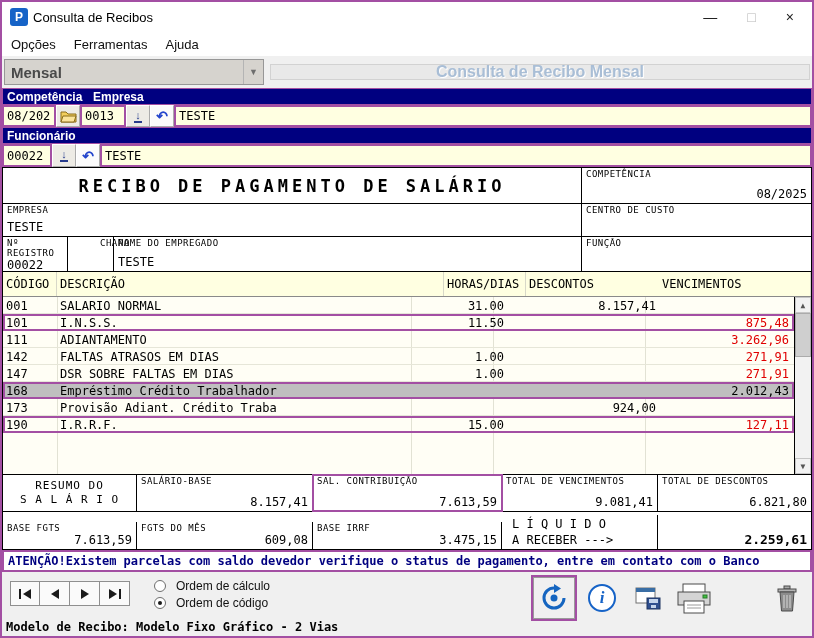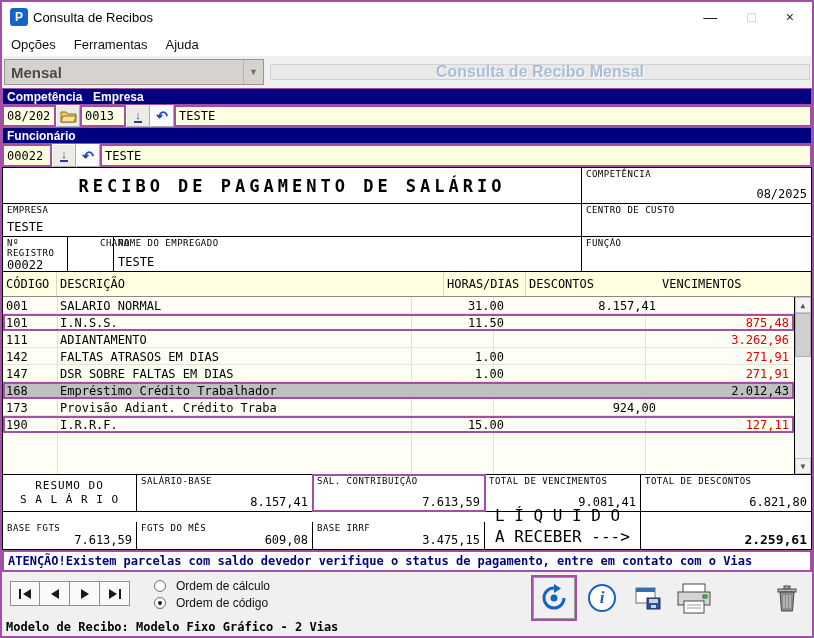--- a/index.html
+++ b/index.html
@@ -85,24 +85,24 @@
   .sb-btn{ height:16px; border:1px solid #C6C6C6; background:#F2F2F2; color:#555; font-size:8px;
            display:flex; align-items:center; justify-content:center; cursor:pointer;}
   .sb-thumb{ height:44px; background:#CFCFCF; border:1px solid #ABABAB; cursor:grab;}
   .sb-track{ flex:1;}
 
   
   .sum-row{ display:flex; height:37px; border-bottom:1px solid #000; background:#fff;}
   .sum-row.last{ border-bottom:none;align-items:flex-end;}
   .sum-cell{ border-right:1px solid #000; padding:1px 4px; display:flex; flex-direction:column;}
   .sum-cell.lastc{ border-right:none;}
-  .sw1{ width:134px;} .sw2{ width:176px;} .sw3{ width:172px;} .sw4{ width:156px;} .sw5{ flex:1;}
+  .sw1{ width:134px;} .sw2{ width:176px;} .sw3{ width:189px;} .sw4{ width:156px;} .sw5{ flex:1;}
   .resumo{ align-items:center; justify-content:center; font-size:11px; line-height:1.3; letter-spacing:1px;}
   .hl-purple{ outline:2px solid #A34FA3; outline-offset:-1px; z-index:2;}
-  .liq-label{ font-size:16px; line-height:1.35; padding-left:10px; justify-content:center;}
+  .liq-label{ font-size:12px; line-height:1.35; padding-left:10px; justify-content:center;}
   .liq-value{ font-size:13px; font-weight:bold;}
 
   
   .warning{ height:22px; background:#fff; border:2px solid #A34FA3; color:#000080;
             font-family:"DejaVu Sans Mono", monospace; font-weight:bold; font-size:12px;
             display:flex; align-items:center; padding-left:4px; white-space:nowrap; overflow:hidden;}
 
   
   .footer{ position:relative; height:64px; background:#F0F0F0;}
   .navgroup{ position:absolute; left:8px; top:9px; display:flex;}
@@ -349,21 +349,21 @@
       <div class="sum-cell sw4 liq-label">
         <span>L Í Q U I D O</span>
         <span>A RECEBER ---&gt;</span>
       </div>
       <div class="sum-cell sw5 lastc">
         <span class="cell-value val-right liq-value">2.259,61</span>
       </div>
     </div>
   </div>
 
-  <div class="warning">ATENÇÃO!Existem parcelas com saldo devedor verifique o status de pagamento, entre em contato com o Vias</div>
+  <div class="warning">ATENÇÃO!Existem parcelas com saldo devedor verifique o status de pagamento, entre em contato com o Banco</div>
 
   <div class="footer">
     <div class="navgroup">
       <div class="nav-btn">
           <span class="vbar"></span>
           <span class="tri-l"></span>
         </div>
       <div class="nav-btn">
           <span class="tri-l"></span>
         </div>

